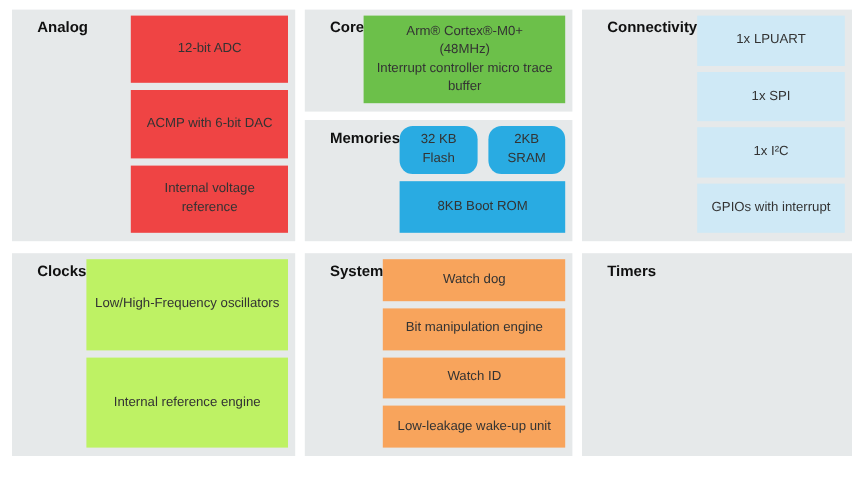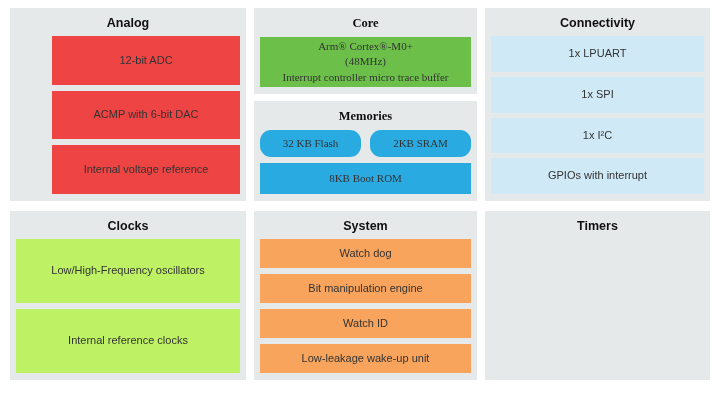--- a/index.html
+++ b/index.html
@@ -20,22 +20,22 @@
     top: 8px;
     display: grid;
     grid-template-columns: 236px 223px 225px;
     grid-template-rows: 193px 169px;
     gap: 10px 8px;
   }
 
   .panel {
     background: #e6e9ea;
     display: flex;
-    flex-direction: column;
-    padding: 5px 6px 7px 6px;
+    flex-direction: row;
+    padding: 5px 6px 7px 21px;
   }
 
   .panel-title {
     text-align: center;
     font-weight: bold;
     font-size: 12.5px;
     color: #101010;
     padding: 3px 0 6px 0;
     flex: 0 0 auto;
   }
@@ -57,21 +57,20 @@
     color: #333333;
     line-height: 1.4;
     padding: 2px 6px;
   }
 
   
   .split-col {
     display: flex;
     flex-direction: column;
     gap: 7px;
-    font-family: Liberation Serif, serif;
   }
   .panel-core { flex: 0 0 85px; }
   .panel-memories { flex: 1 1 auto; }
 
   .mem-row {
     display: flex;
     gap: 9px;
   }
   .mem-row .block { flex: 1 1 0; border-radius: 11px; }
 
@@ -134,21 +133,21 @@
         <div class="block c-connectivity">1x SPI</div>
         <div class="block c-connectivity">1x I²C</div>
         <div class="block c-connectivity">GPIOs with interrupt</div>
       </div>
     </div>
 
     <div class="panel">
       <div class="panel-title">Clocks</div>
       <div class="blocks">
         <div class="block c-clocks">Low/High-Frequency oscillators</div>
-        <div class="block c-clocks">Internal reference clocks</div>
+        <div class="block c-clocks">Internal reference engine</div>
       </div>
     </div>
 
     <div class="panel">
       <div class="panel-title">System</div>
       <div class="blocks">
         <div class="block c-system">Watch dog</div>
         <div class="block c-system">Bit manipulation engine</div>
         <div class="block c-system">Watch ID</div>
         <div class="block c-system">Low-leakage wake-up unit</div>

